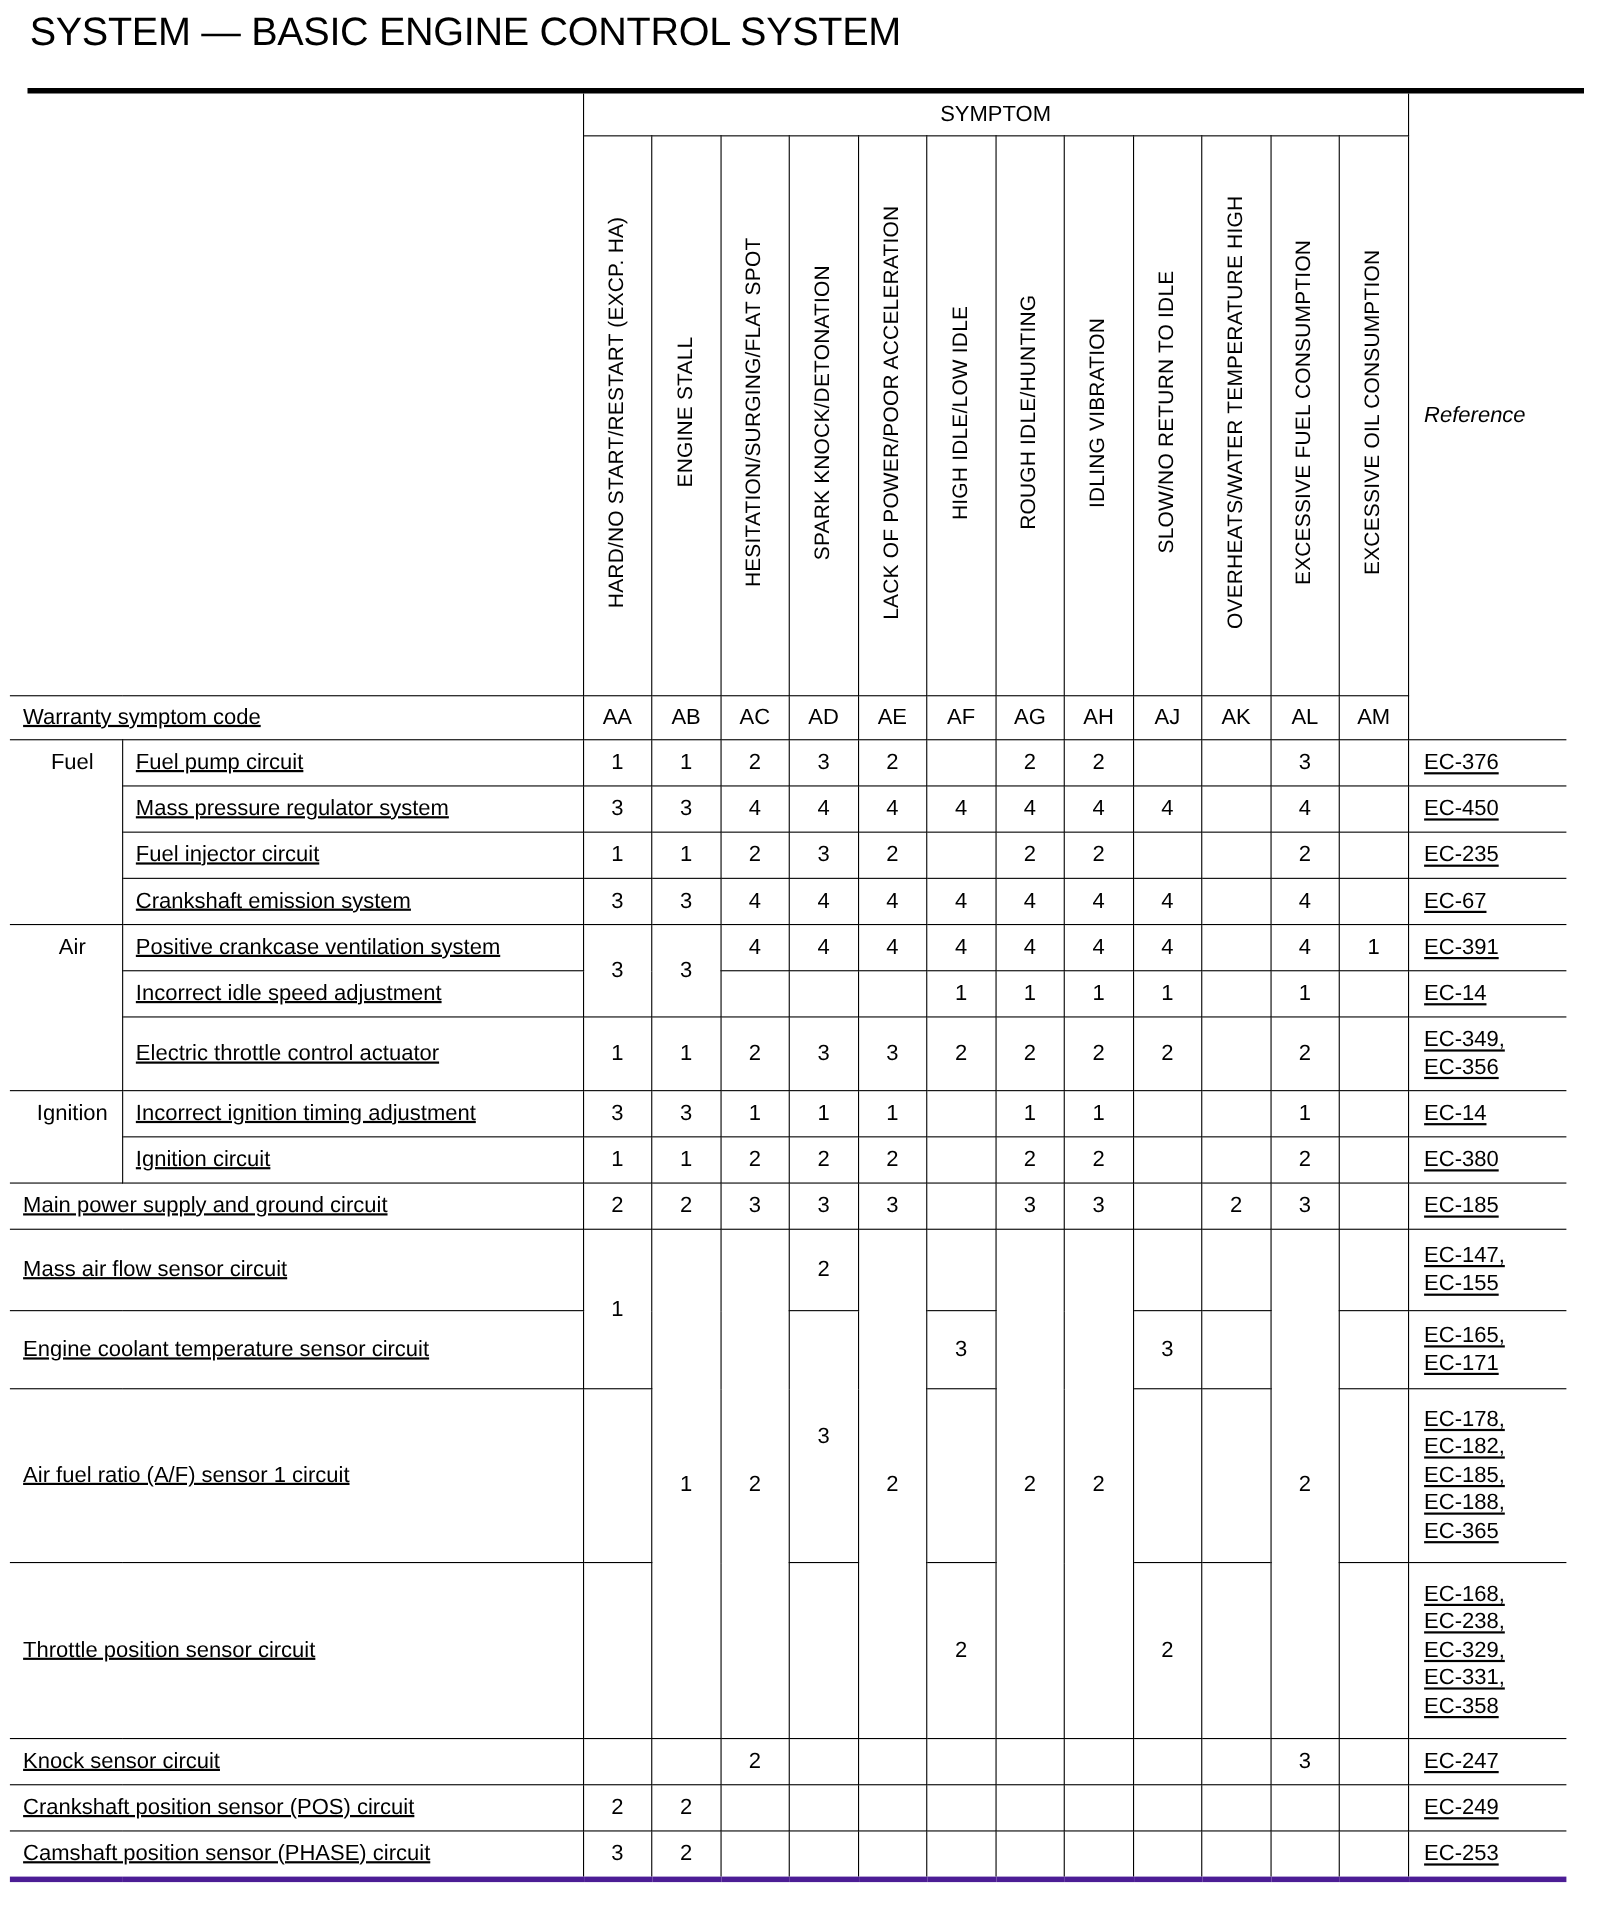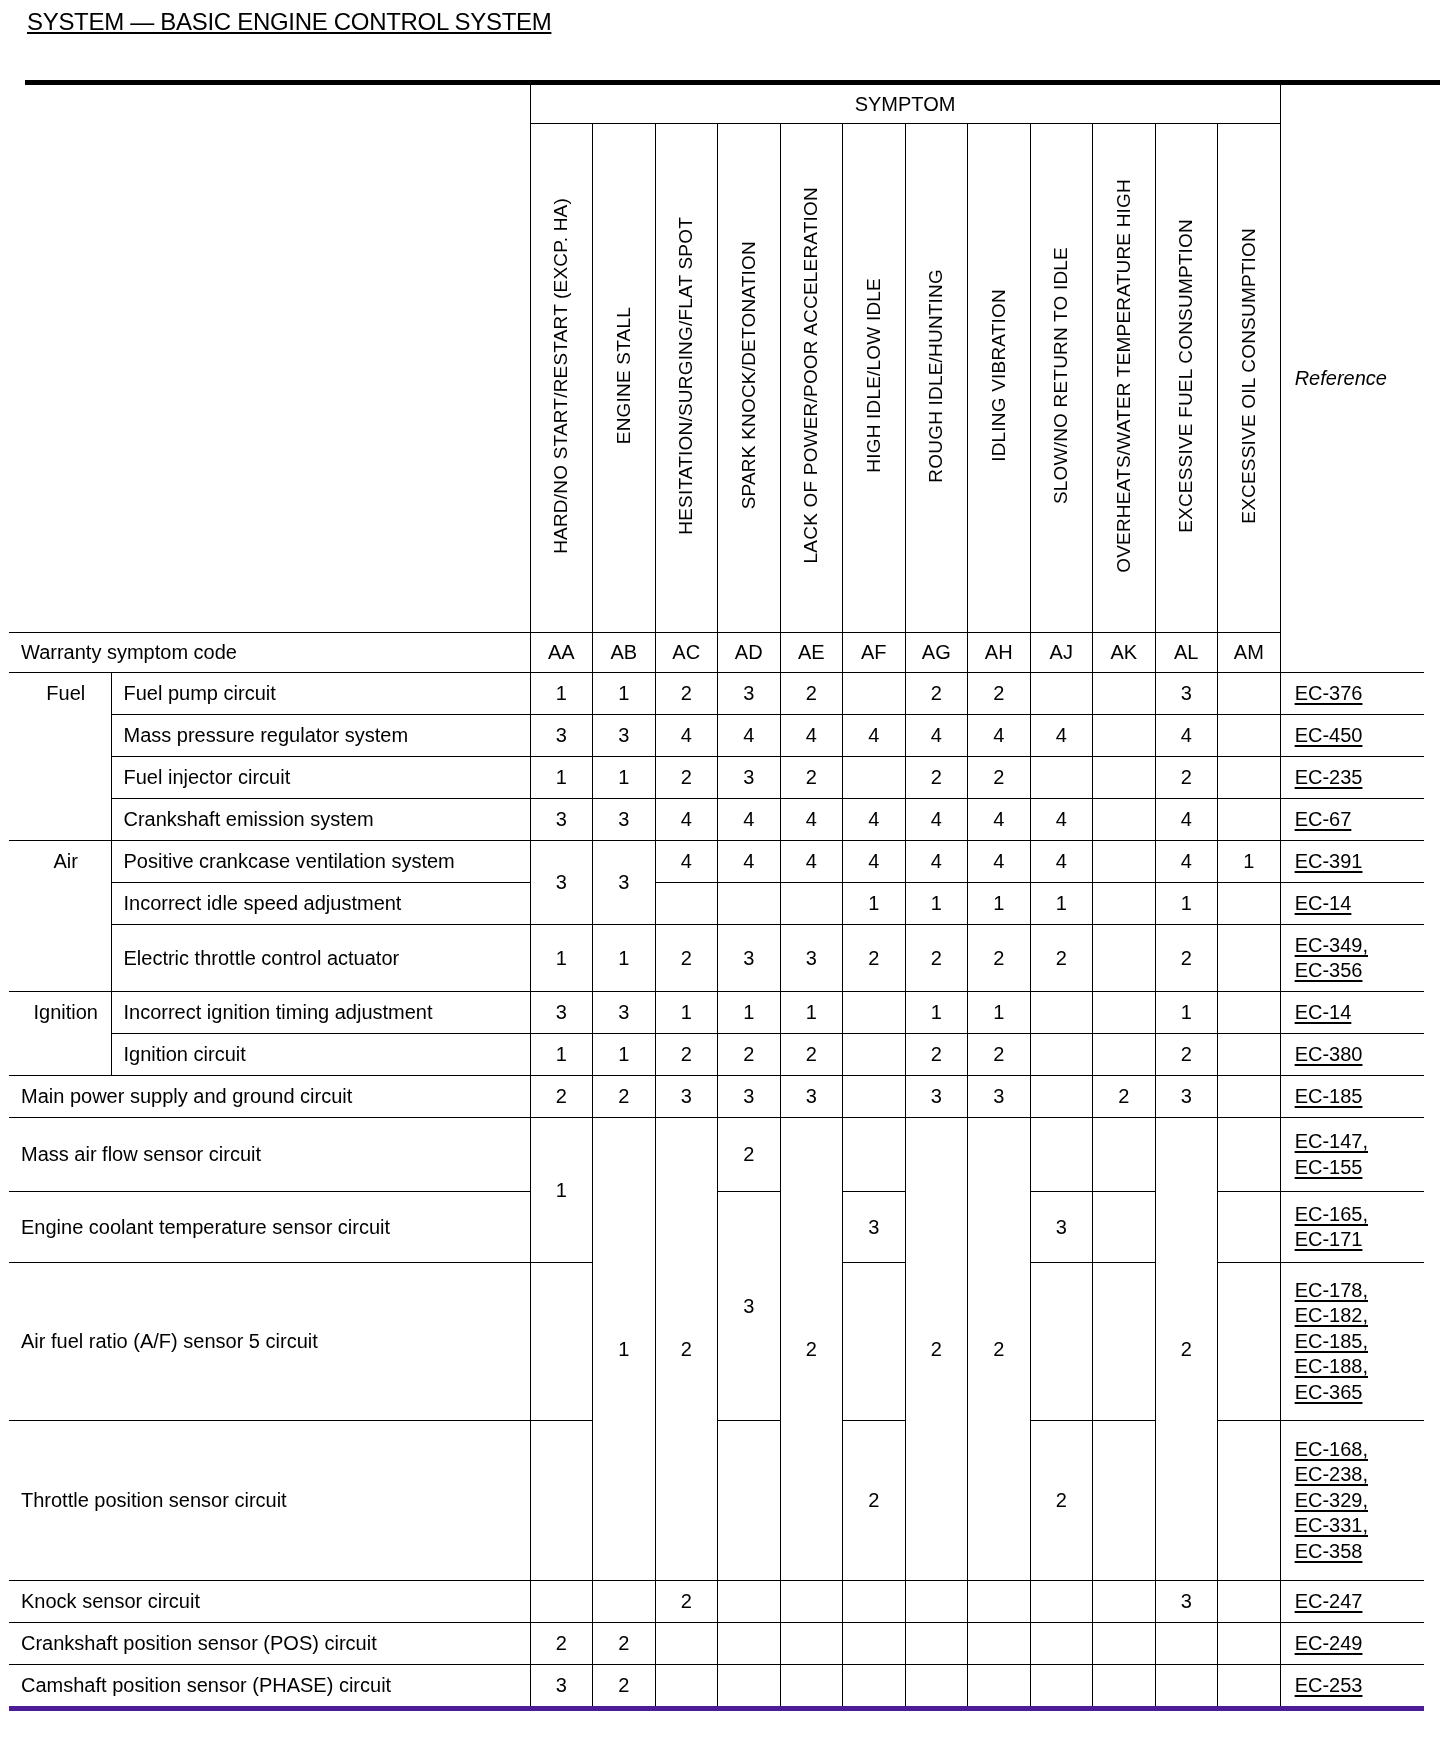--- a/index.html
+++ b/index.html
@@ -1,27 +1,27 @@
 <!DOCTYPE html>
 <html><head>
 <meta charset="utf-8">
 <style>
   html, body { margin: 0; padding: 0; background: #ffffff; }
   body { width: 1456px; height: 1742px; position: relative; overflow: hidden;
          font-family: "Liberation Sans", "DejaVu Sans", sans-serif; color: #000; }
-  .title { position: absolute; left: 27px; top: 8px; font-size: 24px; letter-spacing: -0.3px; white-space: nowrap; text-decoration: underline; }
+  .title { position: absolute; left: 27px; top: 8px; font-size: 36px; letter-spacing: -0.3px; white-space: nowrap; }
   .toprule { position: absolute; left: 25px; top: 80px; width: 1415px; height: 5px; background: #000; }
   table.grid { position: absolute; left: 9px; top: 85px; border-collapse: collapse; table-layout: fixed; width: 1415px; }
   table.grid td { border: 1.5px solid #000; padding: 0; font-size: 20px; text-align: center; vertical-align: middle; }
   td.blank { border-left: none !important; border-top: none !important; }
   td.symptom-head { height: 38px; font-size: 20px; }
   td.vhead { height: 508px; vertical-align: bottom; padding-bottom: 10px; }
   .vtext { writing-mode: vertical-rl; transform: rotate(180deg); font-size: 19px; white-space: nowrap; display: inline-block; letter-spacing: 0.2px; }
   td.ref-head { text-align: left !important; padding-left: 14px !important; font-size: 20px; border-right: none !important; }
-  td.lbl { text-align: left !important; padding-left: 12px !important; font-size: 20px; white-space: nowrap; }
+  td.lbl { text-align: left !important; padding-left: 12px !important; font-size: 20px; white-space: nowrap; text-decoration: underline; }
   td.cat { text-align: center; vertical-align: top !important; padding-left: 12px !important; padding-top: 9px !important; font-size: 20px; }
   td.code { height: 39px; font-size: 20px; }
   td.ref { text-align: left !important; padding-left: 14px !important; border-right: none !important; font-size: 20px; line-height: 25.5px; }
   td.ref span.lnk { text-decoration: underline; text-decoration-thickness: 2px; text-underline-offset: 3px; cursor: pointer; }
   td.left-edge { border-left: none !important; }
   tr.r43 td { height: 41px; }
   tr.r68 td.h { height: 66px; }
   tr.r75 td.h { height: 73px; }
   tr.r72 td.h { height: 70px; }
   tr.r159 td.h { height: 157px; }
@@ -283,21 +283,21 @@
       <td class="lbl left-edge h" colspan="2">Engine coolant temperature sensor circuit</td>
       <td rowspan="2">3</td>
       <td>3</td>
       <td>3</td>
       <td></td>
       <td></td>
       <td class="ref"><span class="lnk">EC-165,</span><br><span class="lnk">EC-171</span></td>
     </tr>
 
     <tr class="r159">
-      <td class="lbl left-edge h" colspan="2">Air fuel ratio (A/F) sensor 5 circuit</td>
+      <td class="lbl left-edge h" colspan="2">Air fuel ratio (A/F) sensor 1 circuit</td>
       <td></td>
       <td></td>
       <td></td>
       <td></td>
       <td></td>
       <td class="ref"><span class="lnk">EC-178,</span><br><span class="lnk">EC-182,</span><br><span class="lnk">EC-185,</span><br><span class="lnk">EC-188,</span><br><span class="lnk">EC-365</span></td>
     </tr>
 
     <tr class="r161">
       <td class="lbl left-edge h" colspan="2">Throttle position sensor circuit</td>

